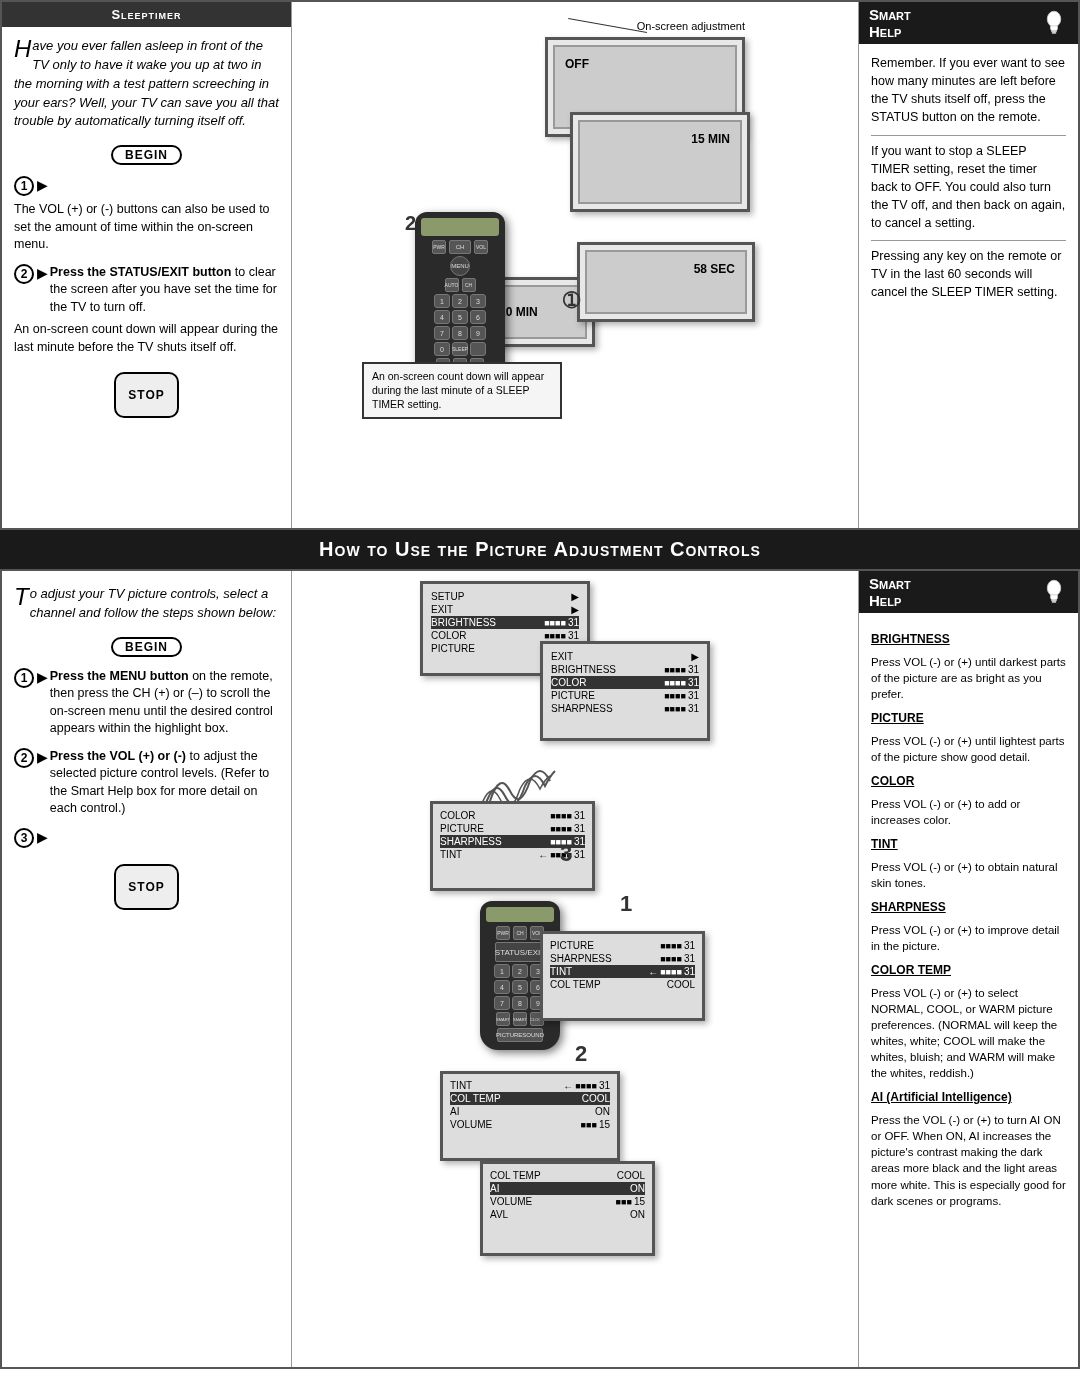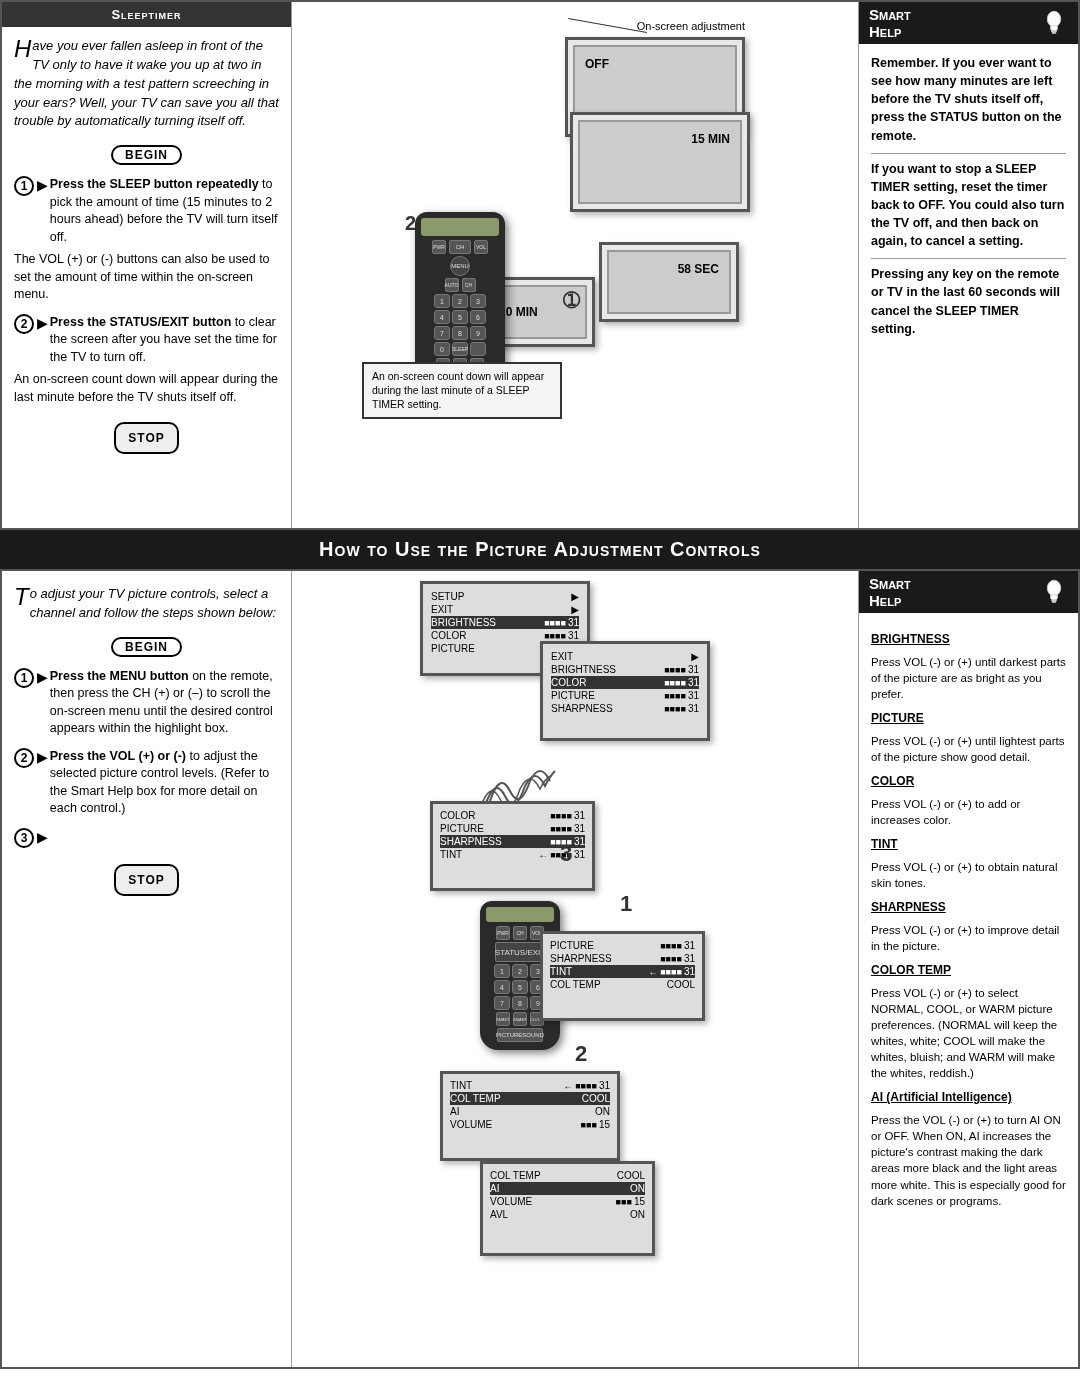--- a/index.html
+++ b/index.html
@@ -100,21 +100,21 @@
       font-size: 12px;
       font-weight: bold;
       margin-right: 3px;
       vertical-align: middle;
       flex-shrink: 0;
     }
     .stop-badge {
       display: inline-block;
       border: 2px solid #000;
       border-radius: 10px;
-      padding: 7px 12px;
+      padding: 14px 12px;
       font-size: 12px;
       font-weight: bold;
       margin: 6px 0;
       letter-spacing: 1px;
       background: #eee;
     }
 
     
     .mid-panel {
       flex: 1;
@@ -130,21 +130,21 @@
       width: 220px;
       border-left: 1px solid #999;
       padding: 0;
       flex-shrink: 0;
     }
     .right-panel-body {
       padding: 10px 12px;
       font-size: 12.5px;
       line-height: 1.45;
     }
-    .right-panel-body p { margin-bottom: 8px; font-weight: bold; }
+    .right-panel-body p { margin-bottom: 8px; }
     .divider-line {
       border: none;
       border-top: 1px solid #999;
       margin: 6px 0;
     }
 
     
     .tv-screen {
       position: absolute;
       border: 3px solid #555;
@@ -328,21 +328,20 @@
         <div style="text-align:center; margin:5px 0;">
           <span class="begin-badge">BEGIN</span>
         </div>
 
         <div class="step">
           <span style="display:flex;align-items:flex-start;">
             <span style="display:flex;align-items:center;flex-shrink:0;">
               <span class="step-num">1</span>
               <span style="font-size:14px;margin-right:2px;">▶</span>
             </span>
-            <span><strong>Press the SLEEP button repeatedly</strong><span> to pick the amount of time (15 minutes to 2 hours ahead) before the TV will turn itself off.</span></span>
           </span>
           <p style="margin-top:5px;">The VOL (+) or (-) buttons can also be used to set the amount of time within the on-screen menu.</p>
         </div>
 
         <div class="step">
           <span style="display:flex;align-items:flex-start;">
             <span style="display:flex;align-items:center;flex-shrink:0;">
               <span class="step-num">2</span>
               <span style="font-size:14px;margin-right:2px;">▶</span>
             </span>
@@ -357,21 +356,21 @@
       </div>
     </div>
 
     <div class="mid-panel">
 
       <div style="position:relative; width:360px; height:340px; margin:0 auto;">
 
         <div style="position:absolute; top:8px; right:10px; font-size:11px;">On-screen adjustment</div>
         <div style="position:absolute; top:20px; right:108px; width:80px; height:1px; background:#333; transform-origin:right; transform:rotate(10deg);"></div>
 
-        <div class="tv-screen" style="width:180px; height:100px; top:25px; right:10px;text-align:center;">
+        <div class="tv-screen" style="width:200px; height:100px; top:25px; right:10px;text-align:center;">
           <div class="tv-screen-inner">
             <div style="position:absolute; left:10px; top:10px; font-size:12px; font-weight:bold;">OFF</div>
           </div>
         </div>
 
         <div class="tv-screen" style="width:180px; height:100px; top:100px; right:5px;">
           <div class="tv-screen-inner">
             <div style="position:absolute; right:10px; top:10px; font-size:12px; font-weight:bold;">15 MIN</div>
           </div>
         </div>
@@ -416,21 +415,21 @@
               <div class="remote-btn" style="font-size:4px;">SMART</div>
               <div class="remote-btn" style="font-size:4px;">SMART</div>
               <div class="remote-btn" style="font-size:4px;">CLOCK</div>
             </div>
             <div class="remote-btn-row">
               <div class="remote-btn" style="width:50px;">PICTURESOUND</div>
             </div>
           </div>
         </div>
 
-        <div class="tv-screen" style="width:140px; height:80px; bottom:30px; right:16px;">
+        <div class="tv-screen" style="width:178px; height:80px; bottom:30px; right:0;">
           <div class="tv-screen-inner">
             <div style="position:absolute; right:10px; top:10px; font-size:12px; font-weight:bold;">58 SEC</div>
           </div>
         </div>
 
         <div style="position:absolute; bottom:40px; right:175px; font-size:20px; font-weight:bold; color:#333;">➀</div>
 
         <div style="position:absolute; left:10px; top:200px; font-size:20px; font-weight:bold; color:#333;">2</div>
       </div>
 

